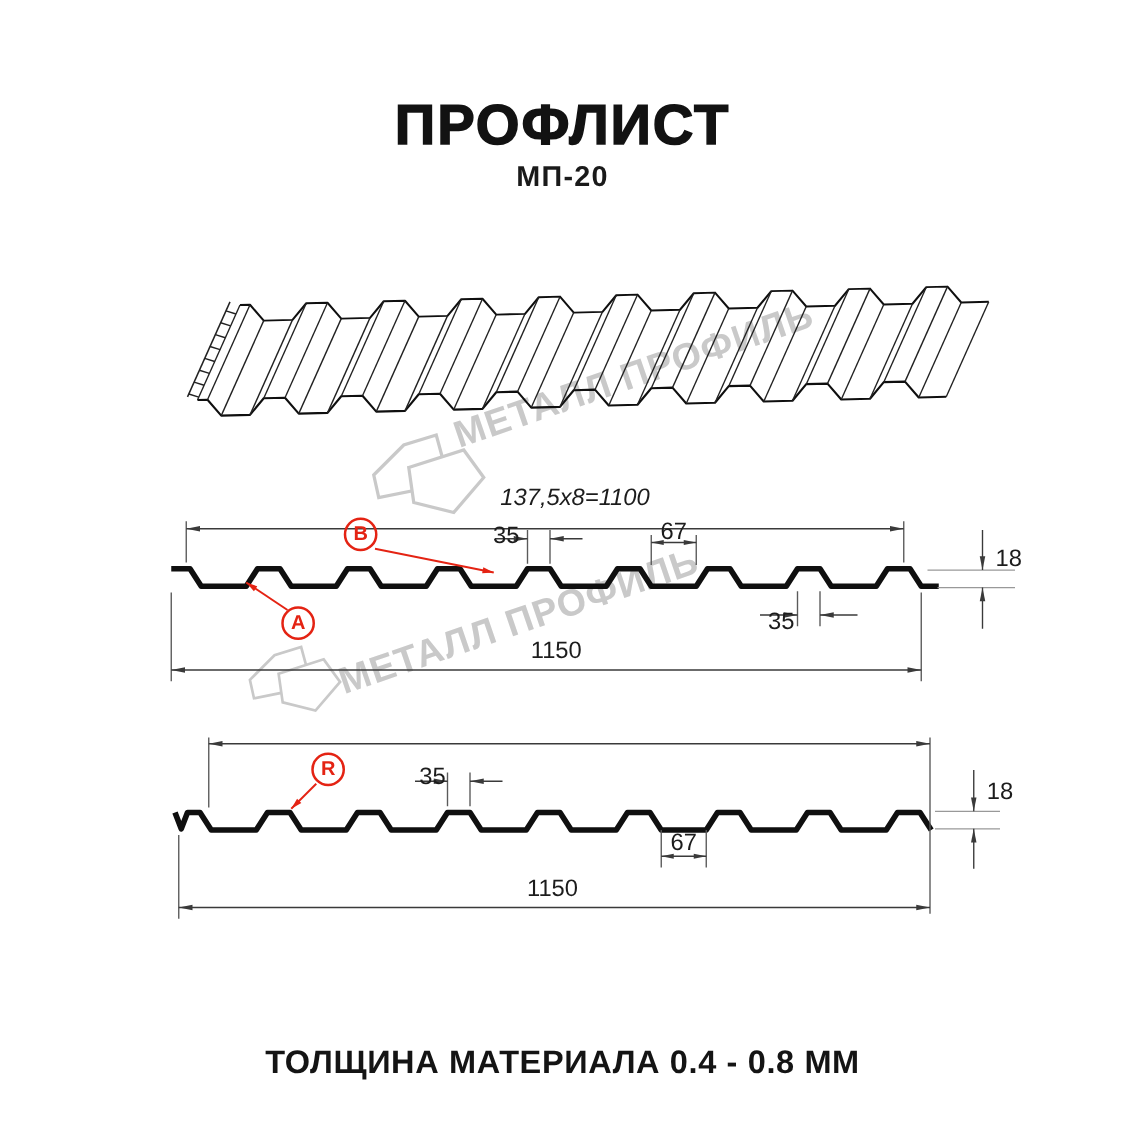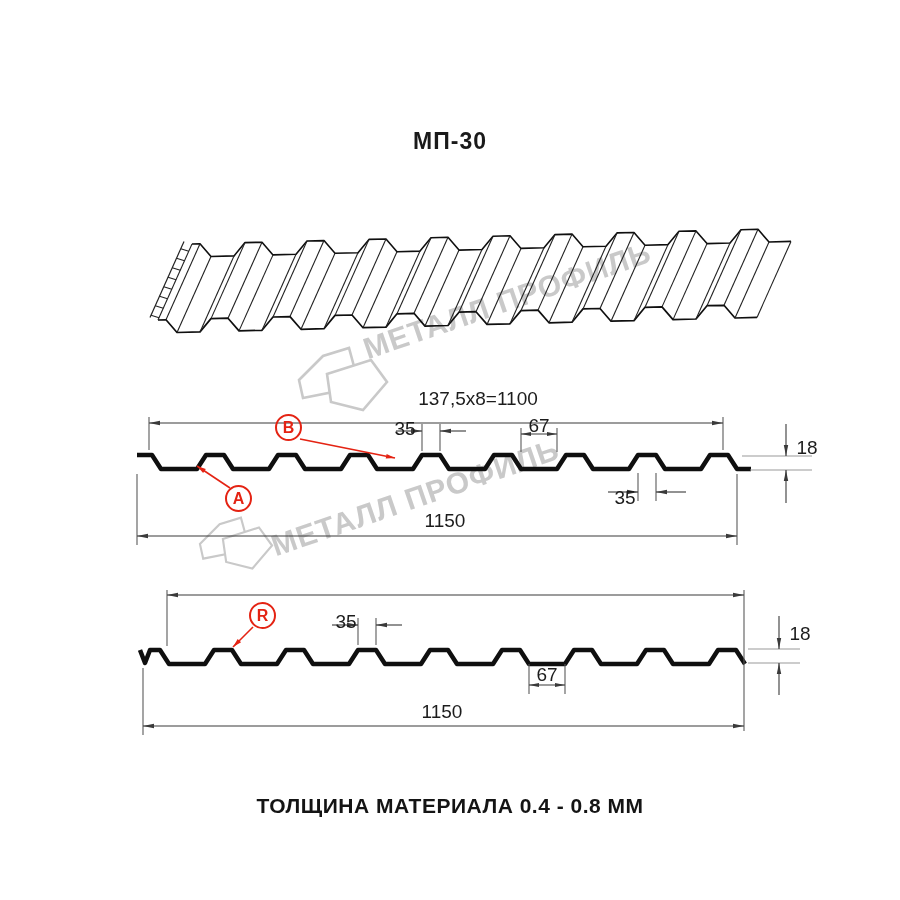--- a/index.html
+++ b/index.html
@@ -3,41 +3,42 @@
 <meta charset="utf-8">
 <style>
   html,body{margin:0;padding:0;background:#fff;}
   .canvas{position:relative;width:900px;height:900px;background:#ffffff;overflow:hidden;
           font-family:"Liberation Sans",sans-serif;}
   .title{position:absolute;left:0;top:74px;width:900px;text-align:center;
          font-size:45px;font-weight:800;letter-spacing:1.5px;color:#121212;
          -webkit-text-stroke:1.2px #121212;}
   .subtitle{position:absolute;left:0;top:128px;width:900px;text-align:center;
             font-size:23px;font-weight:600;letter-spacing:1px;color:#1a1a1a;}
-  .footer{position:absolute;left:0;top:794px;width:900px;text-align:center;
-          font-size:21px;font-weight:600;letter-spacing:.5px;color:#141414;}
+  .footer{position:absolute;left:0;top:834px;width:900px;text-align:center;
+          font-size:26px;font-weight:600;letter-spacing:.5px;color:#141414;}
   .wm{position:absolute;z-index:0;color:#c9c9c9;font-weight:700;font-size:30px;
       letter-spacing:1px;white-space:nowrap;transform-origin:0 100%;transform:rotate(-19deg);}
   .wm1{left:370px;top:332px;}
   .wm2{left:278px;top:529px;}
   #art{position:absolute;left:0;top:0;z-index:1;}
   .dimlbl{position:absolute;z-index:2;font-size:19px;color:#1c1c1c;text-align:center;
           white-space:nowrap;}
   .left{text-align:center;}
   .marker{position:absolute;z-index:2;width:27px;height:27px;box-sizing:border-box;
           border:2.5px solid #e42313;border-radius:50%;color:#e42313;
           font-size:16px;font-weight:700;display:flex;align-items:center;justify-content:center;
           background:transparent;}
 </style>
 </head>
 <body>
 
 <div class="canvas">
 
-  <div class="subtitle">МП-30</div>
+  <div class="title">ПРОФЛИСТ</div>
+  <div class="subtitle">МП-20</div>
 
   <div class="wm wm1">МЕТАЛЛ ПРОФИЛЬ</div>
   <div class="wm wm2">МЕТАЛЛ ПРОФИЛЬ</div>
 
   <svg id="art" width="900" height="900" viewBox="0 0 900 900">
       <g>
         <g transform="translate(293,346) scale(1)">
           <path d="M6,34 L30,10 L56,2 L62,24 L40,46 L10,52 Z" stroke="#c9c9c9" stroke-width="2.6" fill="#fff"></path>
           <path d="M34,28 L78,14 L94,36 L70,64 L38,56 Z" stroke="#c9c9c9" stroke-width="2.6" fill="#fff"></path>
         </g>
@@ -169,21 +170,21 @@
       <g>
         <line x1="300" y1="439" x2="395" y2="458" stroke="#e42313" stroke-width="1.6"></line>
         <polygon points="395,458 385.7040951944501,458.58834840541454 386.6454526431134,453.88156116209814" fill="#e42313"></polygon>
         <line x1="230" y1="488" x2="197" y2="466" stroke="#e42313" stroke-width="1.6"></line>
         <polygon points="197,466 205.81973311998115,468.99538105961625 203.15717217810004,472.9892224724379" fill="#e42313"></polygon>
         <line x1="253" y1="627" x2="233" y2="647" stroke="#e42313" stroke-width="1.6"></line>
         <polygon points="233,647 237.6669047558312,638.9389826944733 241.06101730552663,642.3330952441687" fill="#e42313"></polygon>
       </g>
     </svg>
 
-  <div class="dimlbl" style="left:378px;top:388px;width:200px;">137,5x8=1100</div>
+  <div class="dimlbl" style="left:360px;top:388px;width:200px;font-style:italic;">137,5x8=1100</div>
   <div class="dimlbl" style="left:390px;top:418px;width:30px;">35</div>
   <div class="dimlbl" style="left:524px;top:415px;width:30px;">67</div>
   <div class="dimlbl left" style="left:790px;top:437px;width:34px;">18</div>
   <div class="dimlbl" style="left:610px;top:487px;width:30px;">35</div>
   <div class="dimlbl" style="left:403px;top:510px;width:84px;">1150</div>
 
   <div class="dimlbl" style="left:331px;top:611px;width:30px;">35</div>
   <div class="dimlbl" style="left:532px;top:664px;width:30px;">67</div>
   <div class="dimlbl left" style="left:783px;top:623px;width:34px;">18</div>
   <div class="dimlbl" style="left:400px;top:701px;width:84px;">1150</div>

